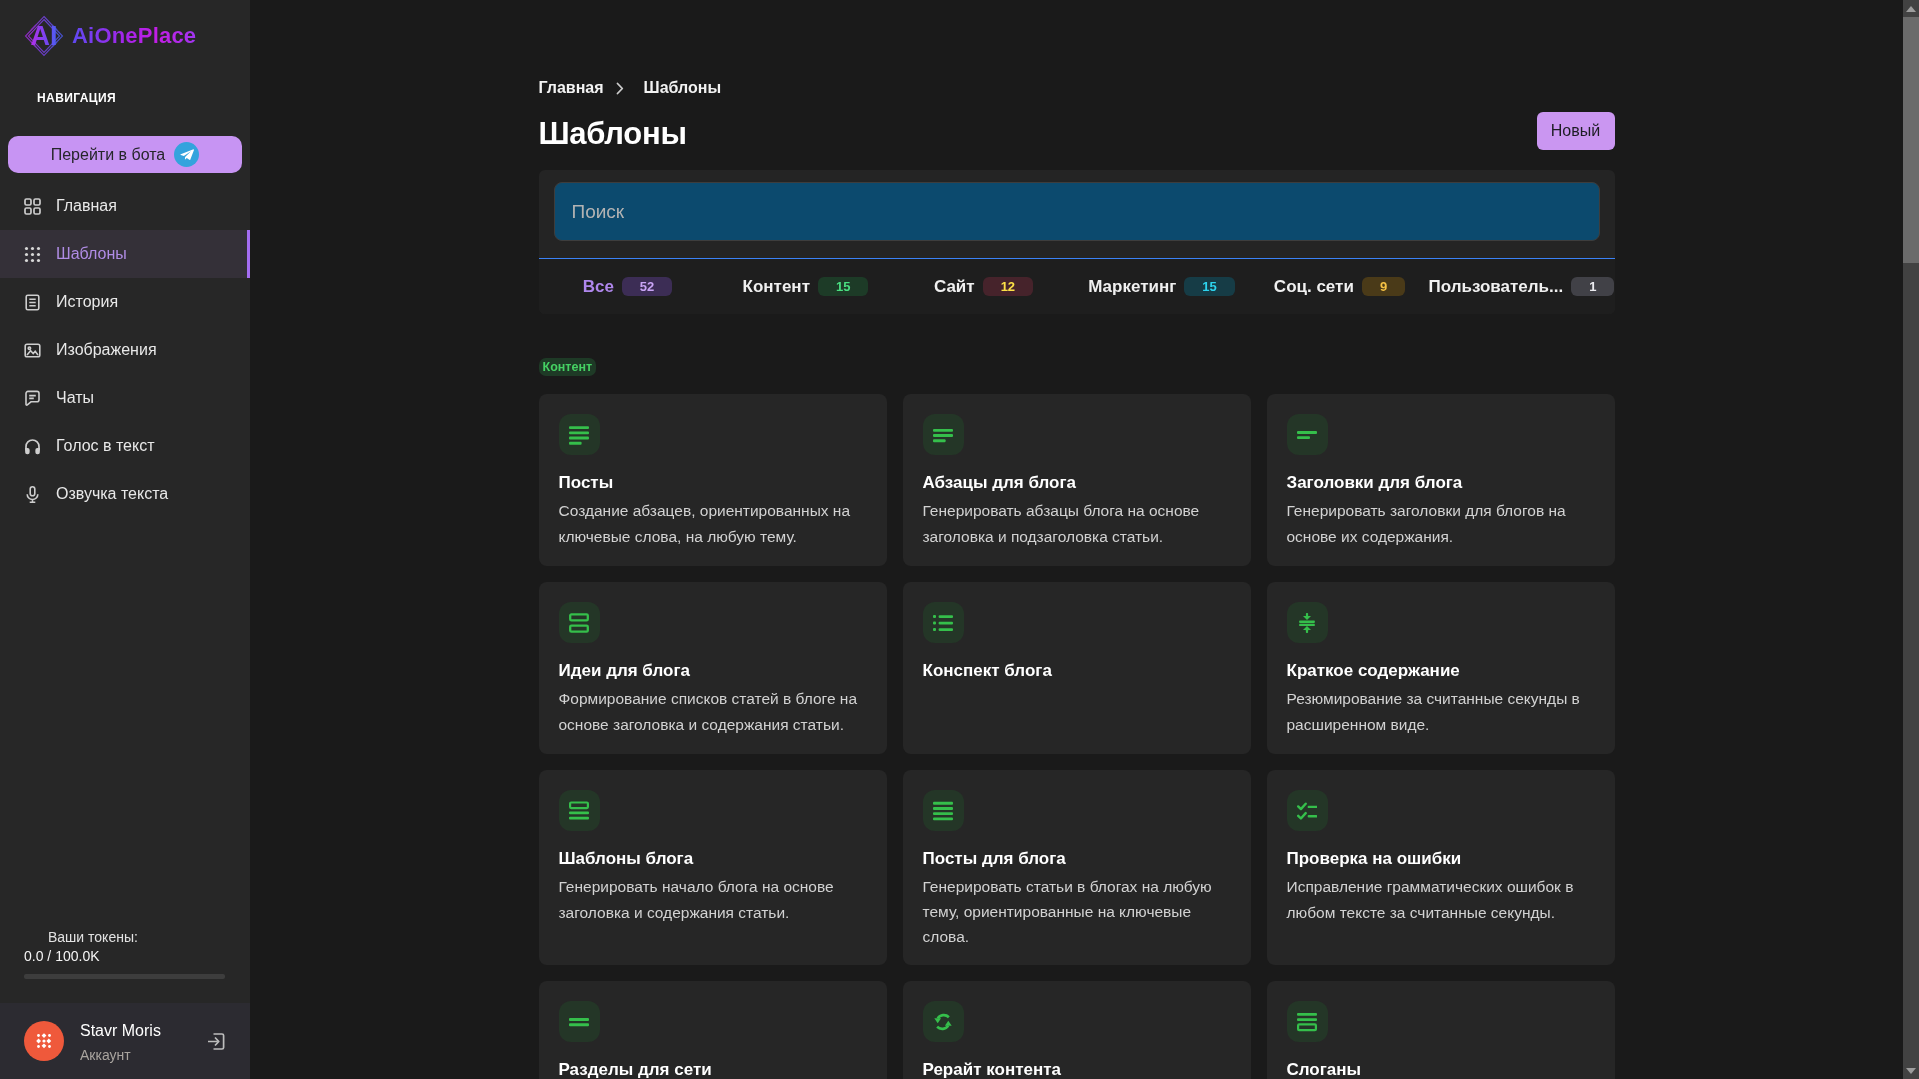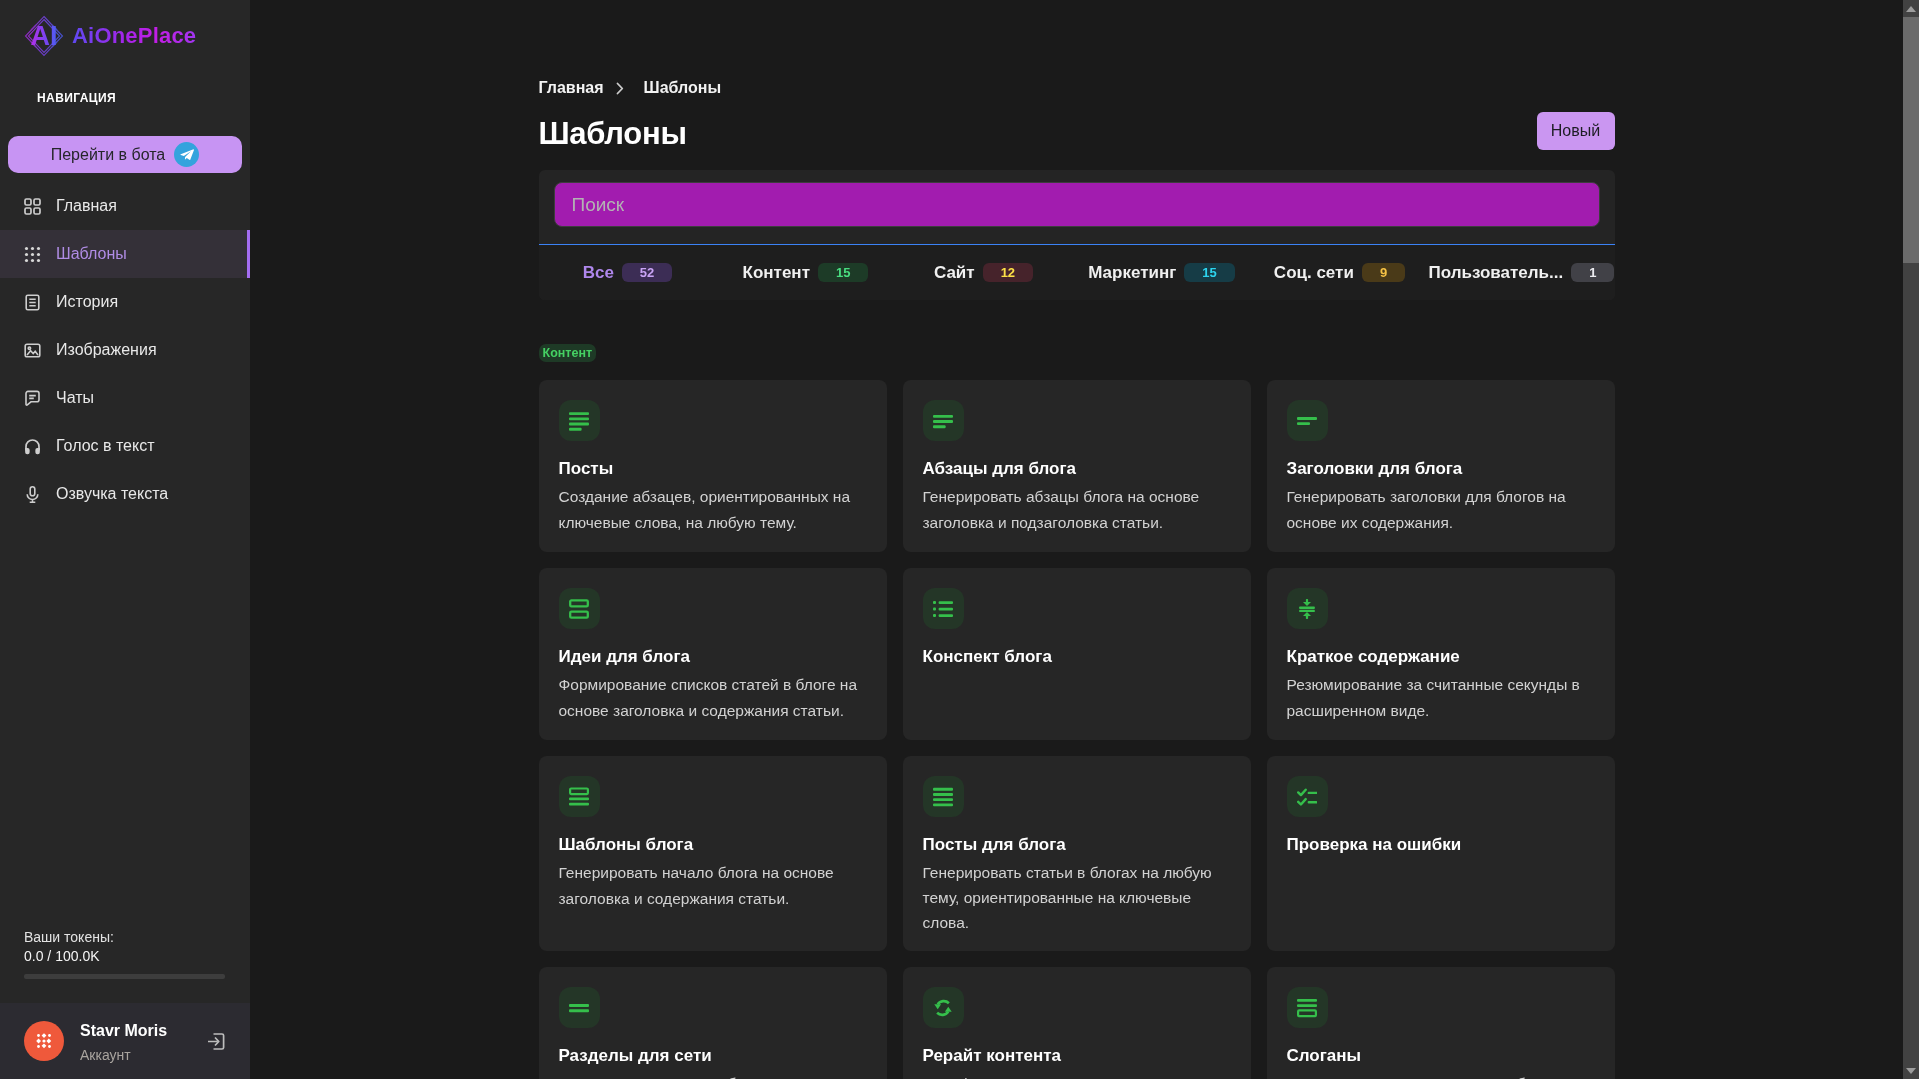--- a/index.html
+++ b/index.html
@@ -12,40 +12,40 @@
 .logo { position:absolute; left:24px; top:15px; display:flex; align-items:center; gap:8px; }
 .logotext { font-size:22px; font-weight:700; background:linear-gradient(90deg,#5f49f1 0%,#a824ea 45%,#c31ee5 70%,#a136f0 100%); -webkit-background-clip:text; background-clip:text; color:transparent; letter-spacing:0.2px; }
 .navh { position:absolute; left:37px; top:91px; font-size:12px; font-weight:700; color:#ffffff; letter-spacing:0.4px; }
 .botbtn { position:absolute; left:8px; top:136px; width:234px; height:37px; border-radius:10px; background:#c794f3; display:flex; align-items:center; justify-content:center; gap:9px; color:#26262b; font-size:16px; }
 .tgc { width:25px; height:25px; border-radius:50%; background:#33a3dd; display:flex; align-items:center; justify-content:center; flex:0 0 25px; }
 .nav { position:absolute; left:0; top:182px; width:250px; }
 .ni { height:48px; display:flex; align-items:center; padding-left:24px; gap:15px; color:#e8e8e8; font-size:16px; }
 .ni svg { width:17px; height:17px; flex:0 0 17px; }
 .ni.act { background:#343038; color:#b08ce5; border-right:3px solid #a46df2; }
 .tokens { position:absolute; left:24px; top:929px; width:202px; }
-.tok1 { font-size:14px; color:#e2e2e2; }
+.tok1 { font-size:14px; color:#e2e2e2;margin-left:24px; }
 .tok2 { font-size:14px; color:#f5f5f5; margin-top:3px; }
 .tokbar { margin-top:10px; width:201px; height:5px; border-radius:2px; background:#3d3d3d; }
 .account { position:absolute; left:0; bottom:0; width:250px; height:76px; background:#2c2b31; }
 .avatar { position:absolute; left:24px; top:18px; width:40px; height:40px; border-radius:50%; background:#ef593b; display:flex; align-items:center; justify-content:center; }
-.accname { position:absolute; left:80px; top:19px; font-size:16px; font-weight:700; color:#fff; }
+.accname { position:absolute; left:80px; top:19px; font-size:16px; font-weight:400; color:#fff; }
 .accsub { position:absolute; left:80px; top:44px; font-size:14px; color:#a9a49f; }
 .exit { position:absolute; right:25px; top:30px; }
 
 
 .main { margin-left:250px; width:1653px; }
 .container { width:1076px; margin:0 auto; }
 .crumbs { padding-top:79px; font-size:16px; font-weight:700; color:#f2f2f2; display:flex; align-items:center; }
 .crumbs .sep { margin:1px 20px 0 12px; display:flex; }
 .titlerow { margin-top:20px; display:flex; align-items:flex-start; justify-content:space-between; }
 h1 { font-size:31px; font-weight:700; color:#fff; line-height:34px; letter-spacing:-0.3px; }
 .newbtn { width:78px; height:38px; margin-top:-5px; border-radius:6px; background:#ca96f1; color:#1d1d24; font-size:16px; display:flex; align-items:center; justify-content:center; }
 .panel { margin-top:19px; background:#242424; border-radius:6px; }
 .searchwrap { padding:12px 15px 17px 15px; }
-.search { height:45px; border:1px solid #3d3d3d; border-radius:8px; background:#a21caf; display:flex; align-items:center; padding-left:17px; color:#b3b3b3; font-size:19px; }
+.search { height:59px; border:1px solid #3d3d3d; border-radius:8px; background:#0c4a6e; display:flex; align-items:center; padding-left:17px; color:#b3b3b3; font-size:19px; }
 .tabs { height:56px; display:flex; border-top:1px solid #3b82f6; background:#1e1e1e; border-radius:0 0 6px 6px; }
 .tab { flex:1; display:flex; align-items:center; justify-content:center; gap:8px; font-size:17px; font-weight:700; color:#f0f0f0; }
 .tab.act { color:#af87ec; }
 .bdg { font-size:13px; font-weight:700; padding:3px 18px; border-radius:6px; line-height:13px; text-align:center; }
 .b-pur { background:#3c2d55; color:#c9a4f5; }
 .b-grn { background:#1d3b27; color:#4ade80; }
 .b-red { background:#46232b; color:#fde047; }
 .b-cyn { background:#163c46; color:#2dd4ee; }
 .b-yel { background:#4a3a18; color:#f5c245; }
 .b-gry { background:#414147; color:#ececf0; }
@@ -291,20 +291,21 @@
       </div>
       <div class="card">
         <div class="ibox">
             <svg width="20" height="20" viewBox="0 0 20 20" fill="none" stroke="#35bf4b" stroke-width="2.4">
               <path d="M1.2 5.4 L3.9 8.1 L8.7 2.7" stroke-linecap="round" stroke-linejoin="round"></path>
               <path d="M1.2 14.8 L3.9 17.5 L8.7 12.1" stroke-linecap="round" stroke-linejoin="round"></path>
               <path d="M11.8 5.9h7.6M11.8 15.3h7.6" stroke-linecap="round"></path>
             </svg>
           </div>
         <div class="ct">Проверка на ошибки</div>
+        <div class="cd">Исправление грамматических ошибок в<br>любом тексте за считанные секунды.</div>
       </div>
 
       <div class="card">
         <div class="ibox">
             <svg width="20" height="20" viewBox="0 0 20 20" fill="#35bf4b">
               <rect x="0" y="6" width="20" height="3" rx="1"></rect>
               <rect x="0" y="11.3" width="20" height="3" rx="1"></rect>
             </svg>
           </div>
         <div class="ct">Разделы для сети</div>

